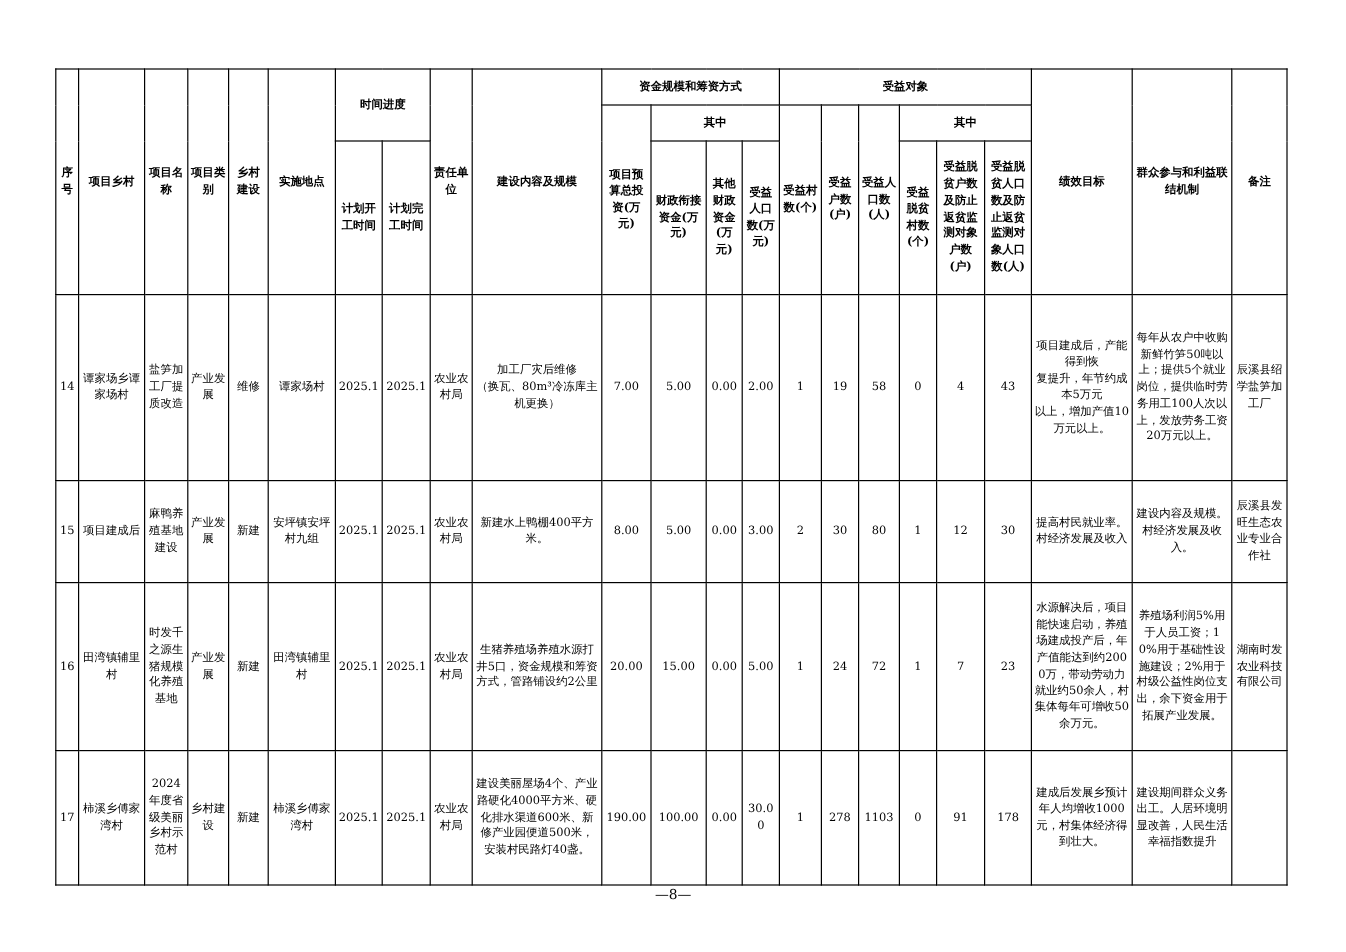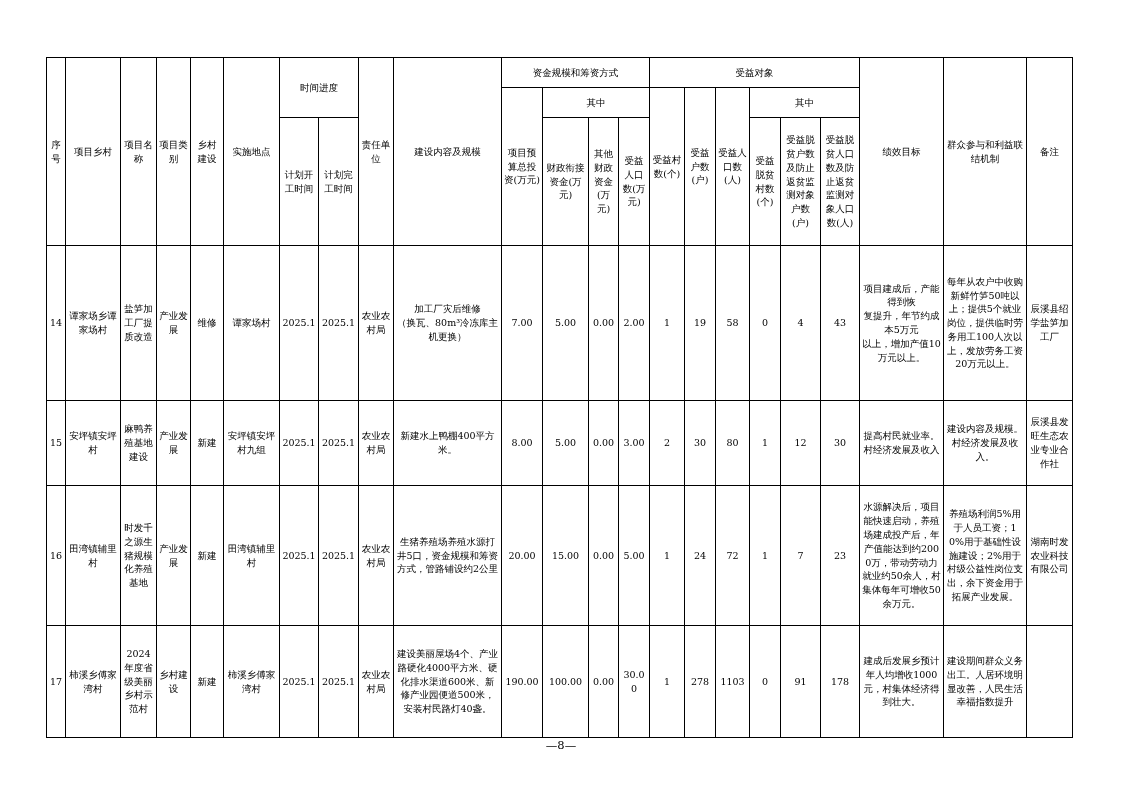--- a/index.html
+++ b/index.html
@@ -21,21 +21,21 @@
     border: 1px solid #000;
     font-size: 9.5px;
     line-height: 1.45;
     vertical-align: middle;
     text-align: center;
     padding: 1px 2px;
     overflow: hidden;
     word-break: break-all;
     white-space: pre-wrap;
   }
-  table.plan th { font-weight: normal; }
+  table.plan th { font-weight: bold; }
   tr.h1 { height: 30px; }
   tr.h2 { height: 30px; }
   tr.h3 { height: 128px; }
   tr.r14 { height: 155px; }
   tr.r15 { height: 85px; }
   tr.r16 { height: 140px; }
   tr.r17 { height: 112px; }
   td.left { text-align: left; }
 
   .footer {
@@ -138,21 +138,21 @@
         <td>4</td>
         <td>43</td>
         <td class="left">项目建成后，产能得到恢
 复提升，年节约成本5万元
 以上，增加产值10万元以上。</td>
         <td class="left">每年从农户中收购新鲜竹笋50吨以上；提供5个就业岗位，提供临时劳务用工100人次以上，发放劳务工资20万元以上。</td>
         <td>辰溪县绍学盐笋加工厂</td>
       </tr>
       <tr class="r15">
         <td>15</td>
-        <td>安坪镇安坪村</td>
+        <td>项目建成后</td>
         <td>麻鸭养殖基地建设</td>
         <td>产业发展</td>
         <td>新建</td>
         <td>安坪镇安坪村九组</td>
         <td>2025.1</td>
         <td>2025.1</td>
         <td>农业农村局</td>
         <td class="left">新建水上鸭棚400平方米。</td>
         <td>8.00</td>
         <td>5.00</td>

